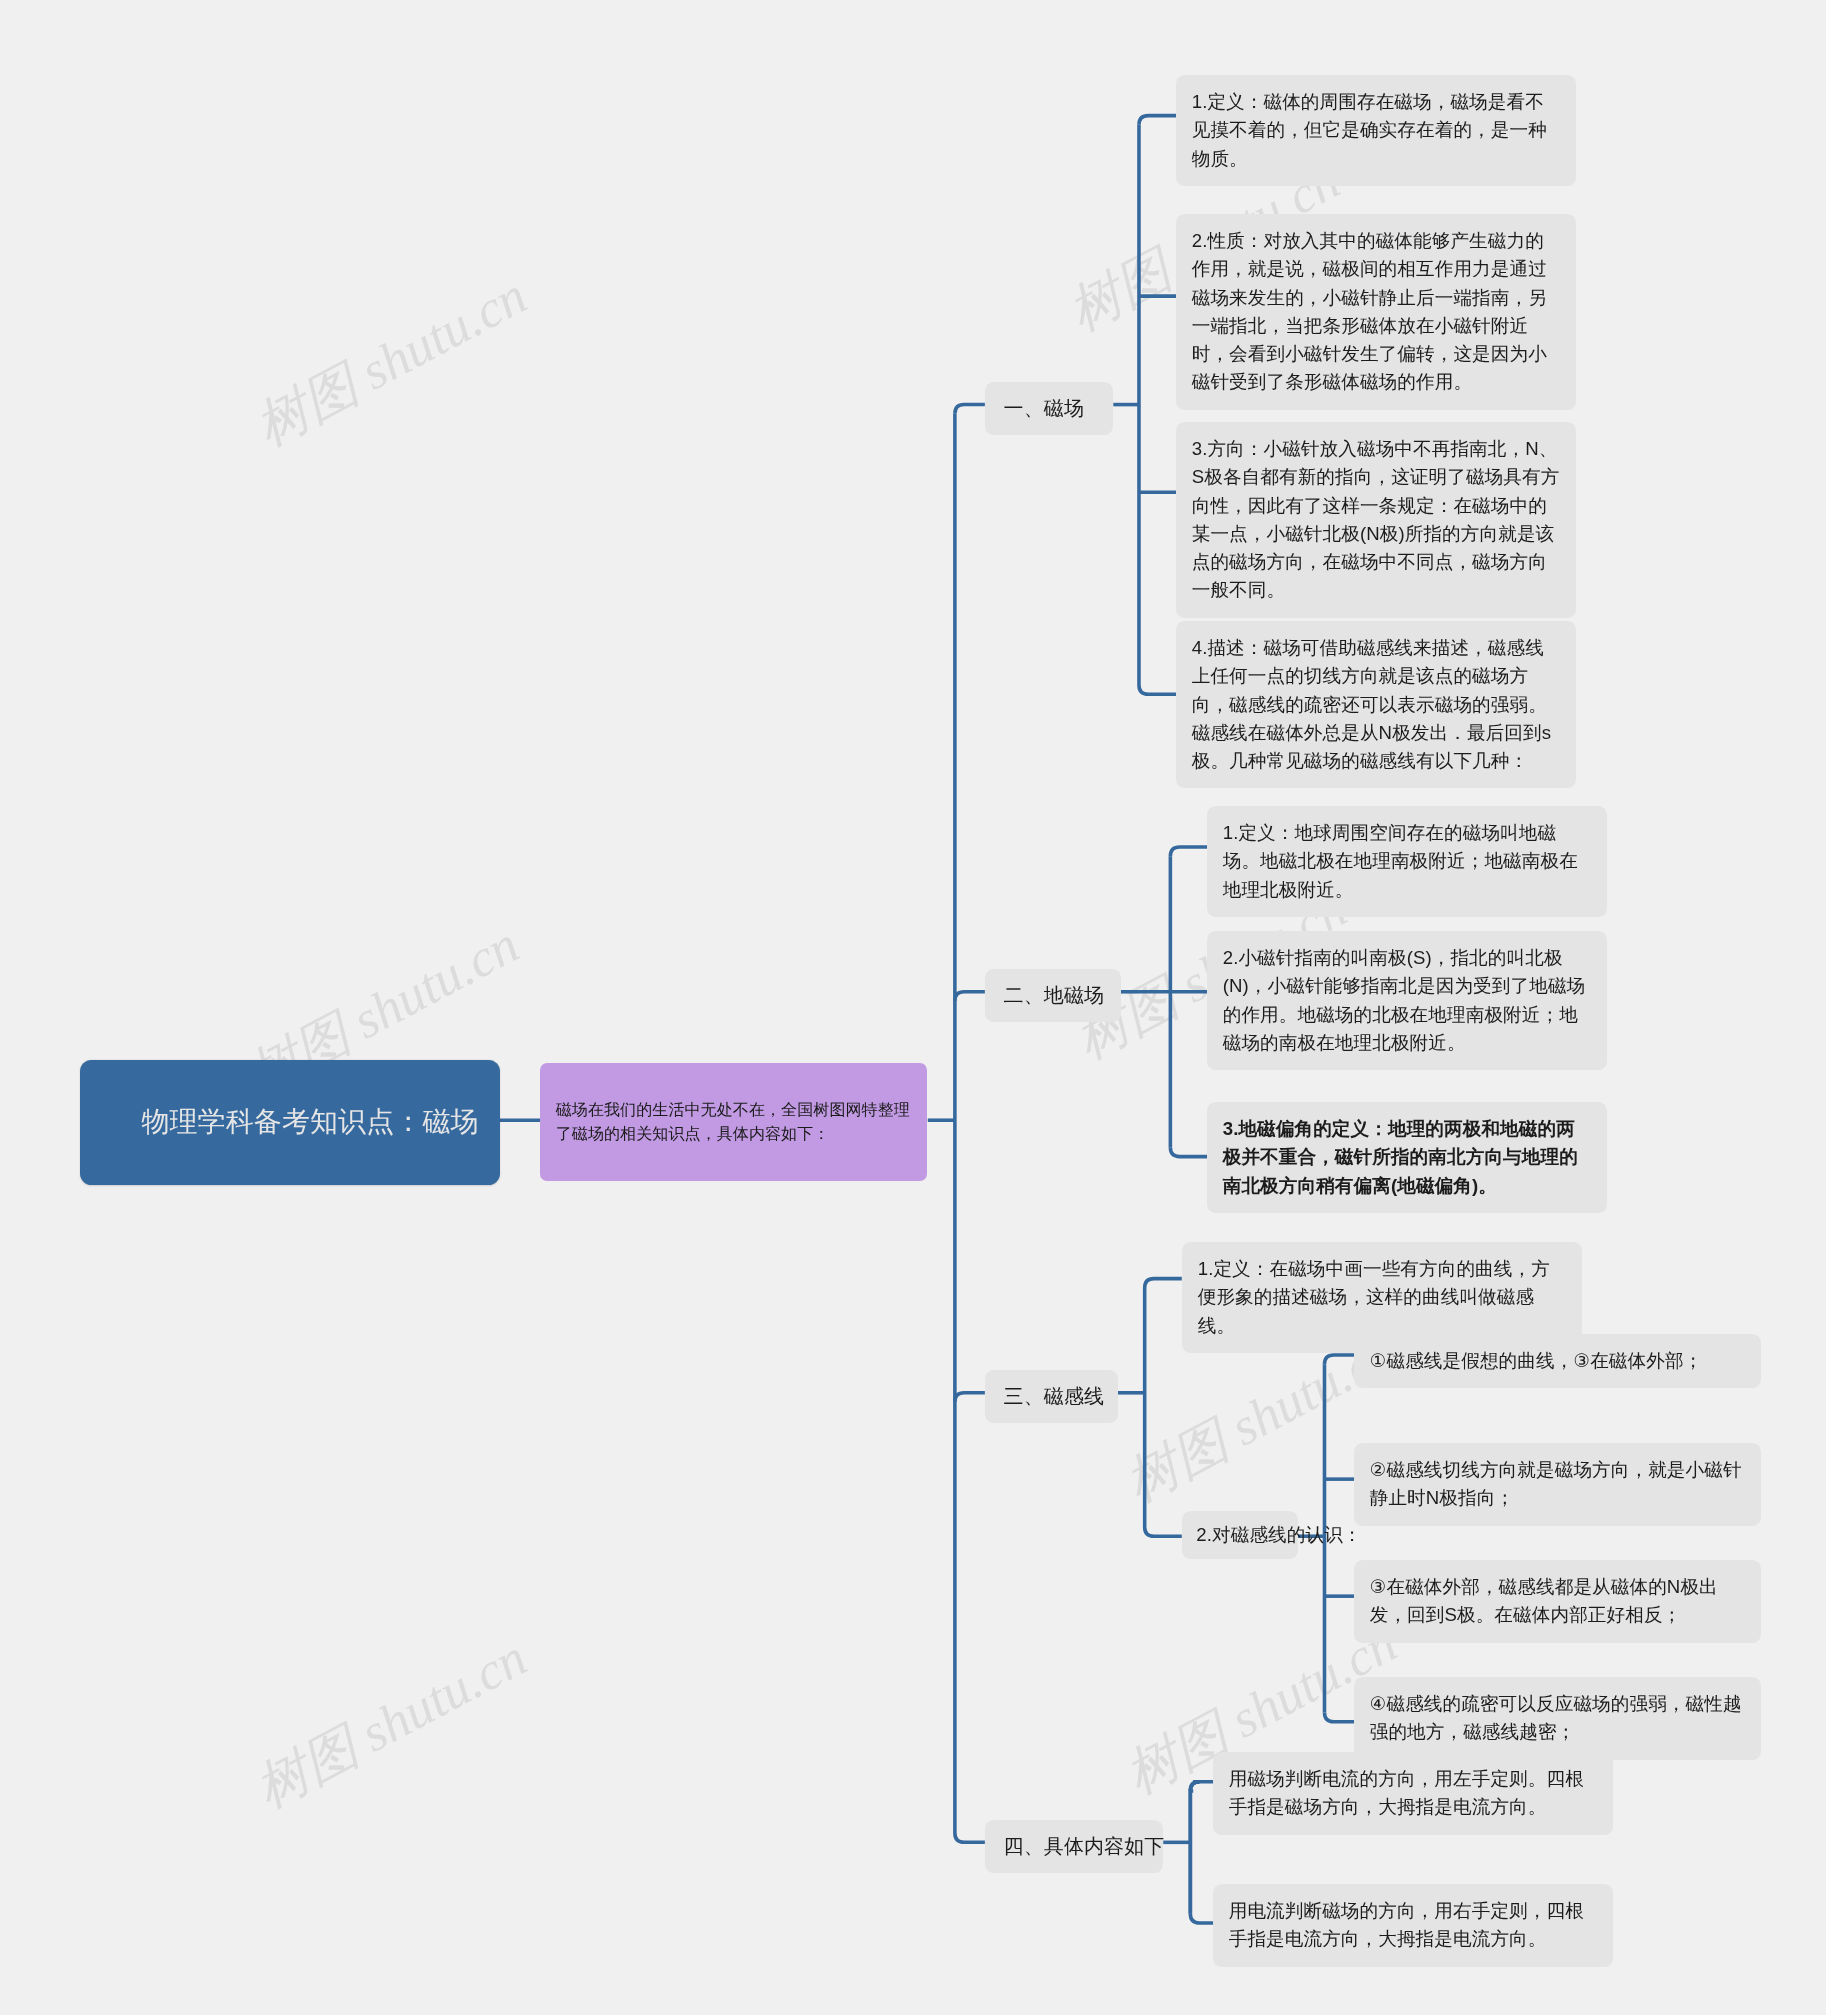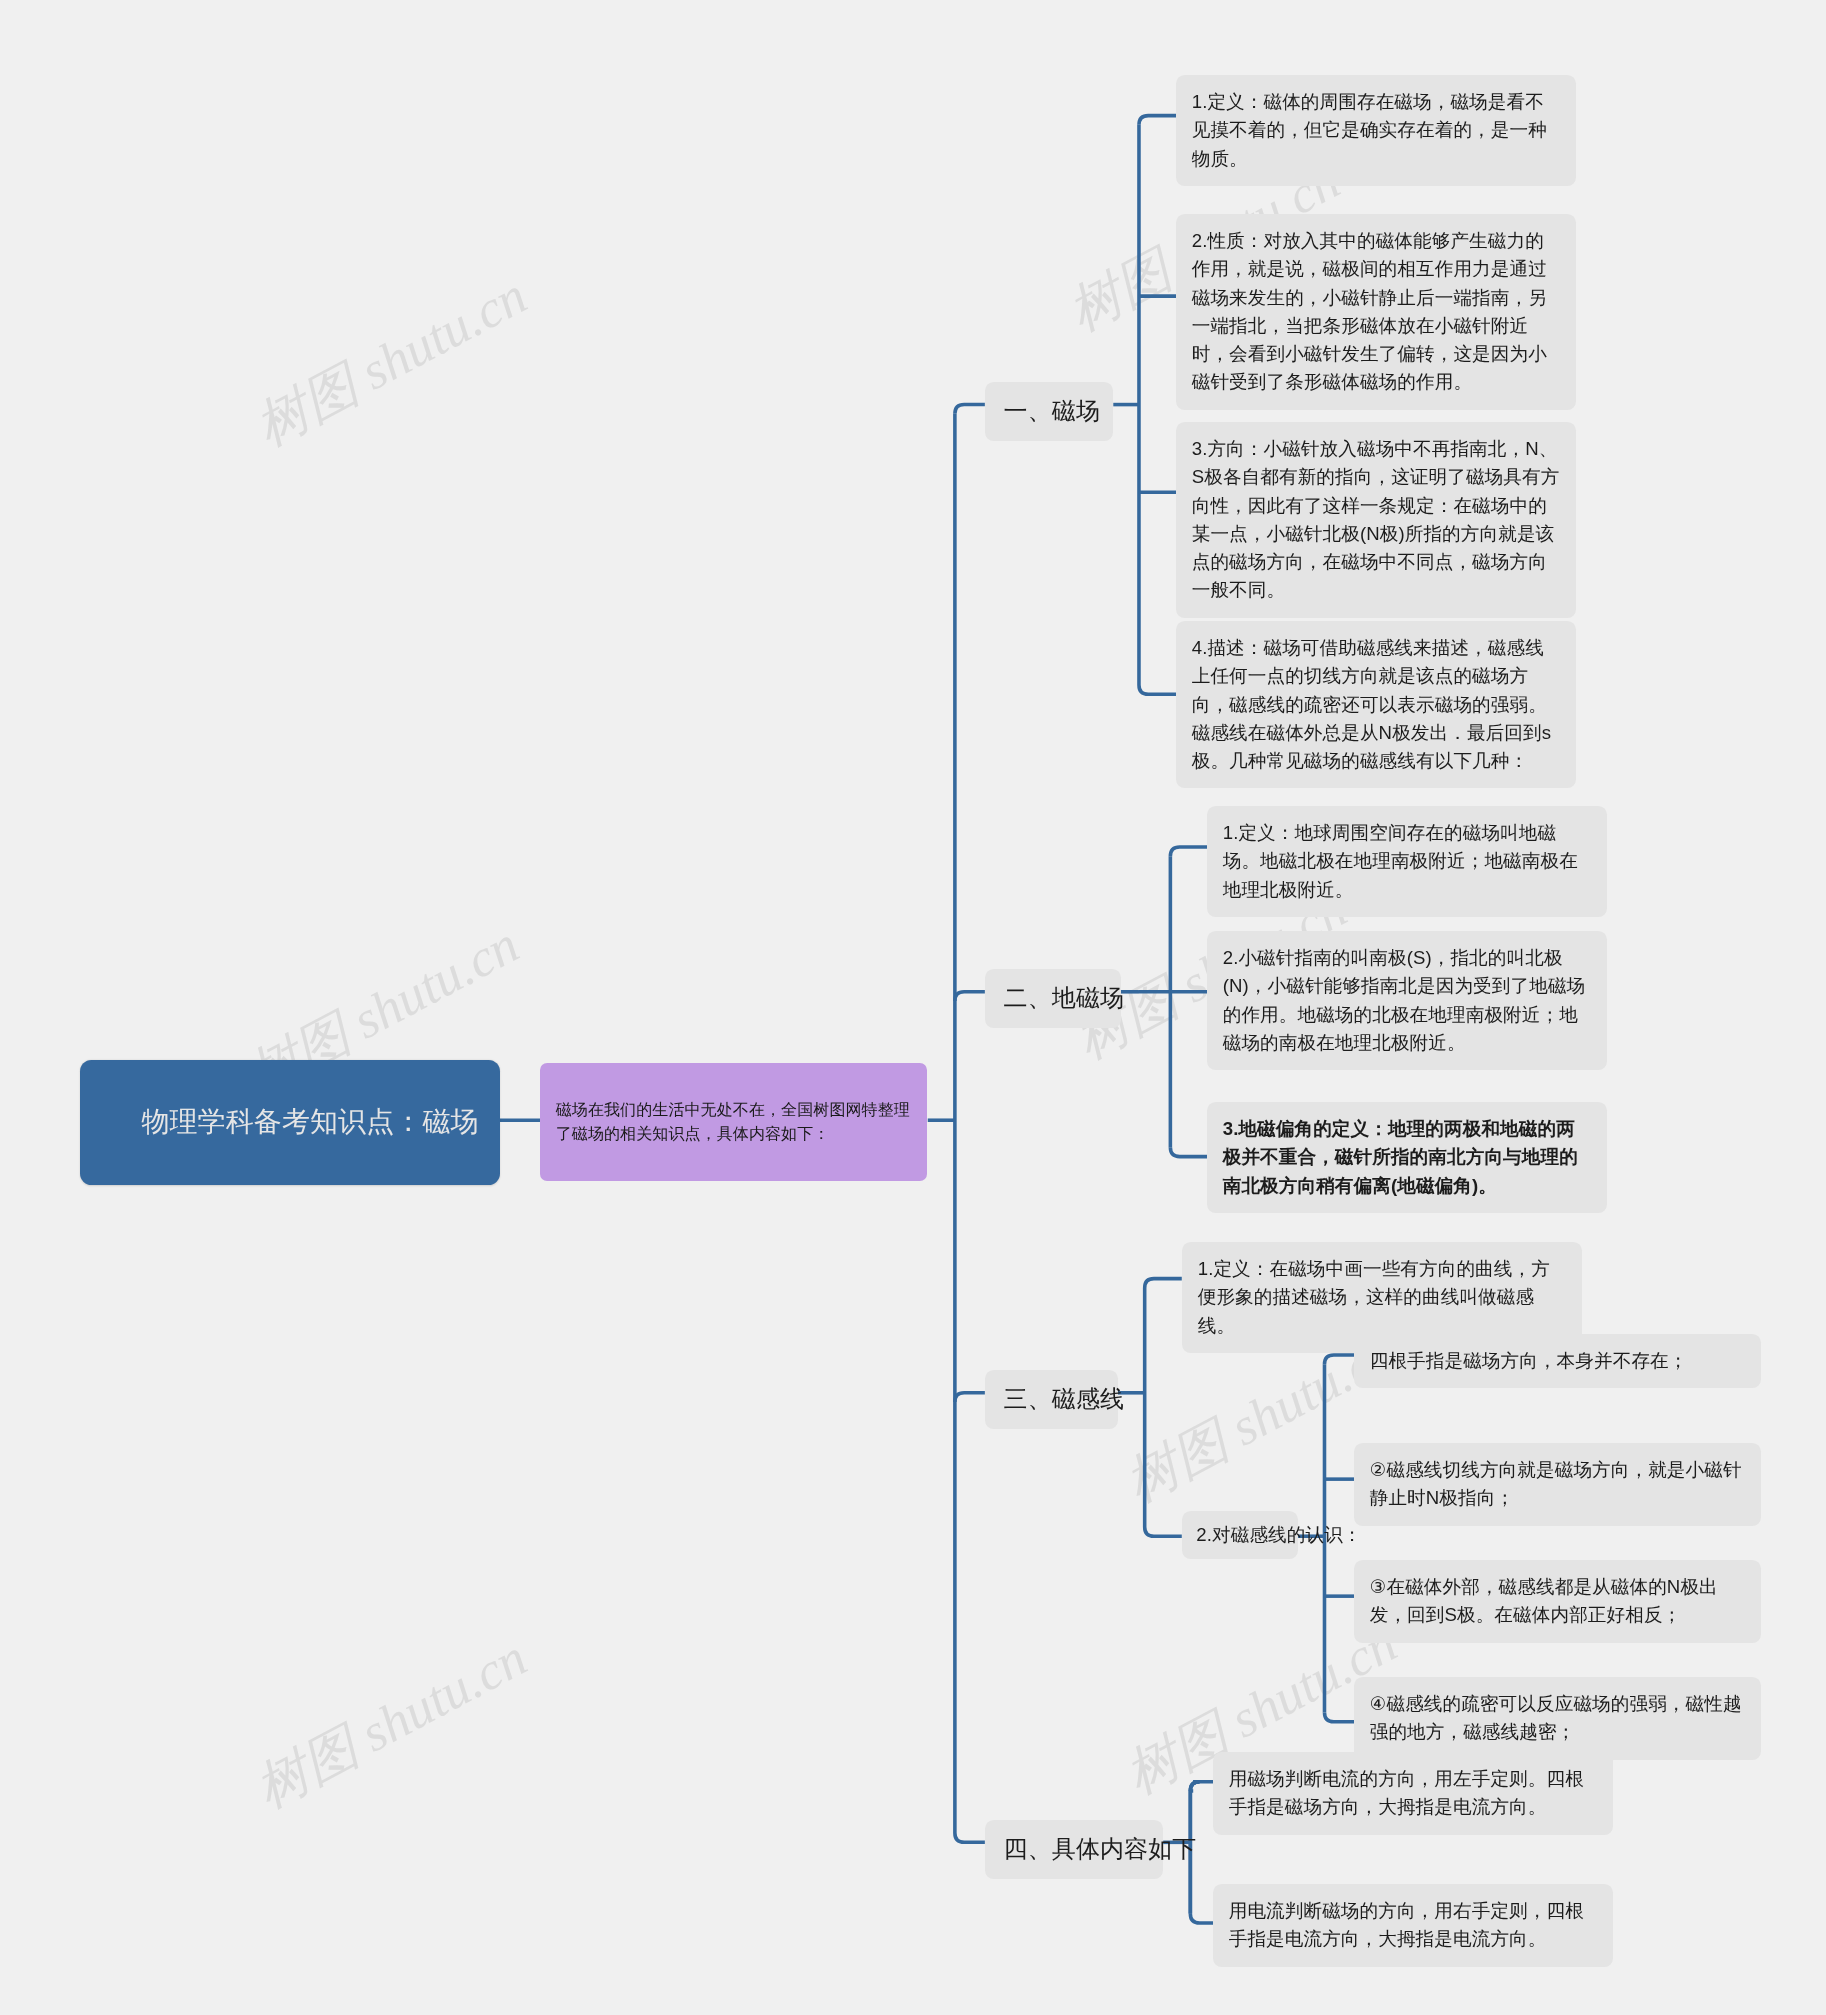--- a/index.html
+++ b/index.html
@@ -57,21 +57,21 @@
     color:#1a1a1a;
     font-size:16px;
     padding:17px 15.7px;
     border-radius:7.1px;
     align-items:center;
   }
 
   .branch{
     background:#e4e4e4;
     color:#1c1c1c;
-    font-size:24px;
+    font-size:20px;
     padding:11.4px 18.6px;
     border-radius:8.6px;
     white-space:nowrap;
     justify-content:center;
   }
 
   .leaf{
     background:#e4e4e4;
     color:#1c1c1c;
     font-size:18.6px;
@@ -210,21 +210,21 @@
 
   <div class="node leaf" style="left:1182px;top:1242px;width:400px;">
     <span>1.定义：在磁场中画一些有方向的曲线，方便形象的描述磁场，这样的曲线叫做磁感线。</span>
   </div>
 
   <div class="node branch" style="left:1182px;top:1511px;width:116px;font-size:18.6px;padding:10px 14.3px;">
     <span>2.对磁感线的认识：</span>
   </div>
 
   <div class="node leaf" style="left:1354px;top:1334px;width:407px;">
-    <span>四根手指是磁场方向，本身并不存在；</span>
+    <span>①磁感线是假想的曲线，③在磁体外部；</span>
   </div>
 
   <div class="node leaf" style="left:1354px;top:1443px;width:407px;">
     <span>②磁感线切线方向就是磁场方向，就是小磁针静止时N极指向；</span>
   </div>
 
   <div class="node leaf" style="left:1354px;top:1560px;width:407px;">
     <span>③在磁体外部，磁感线都是从磁体的N极出发，回到S极。在磁体内部正好相反；</span>
   </div>
 

